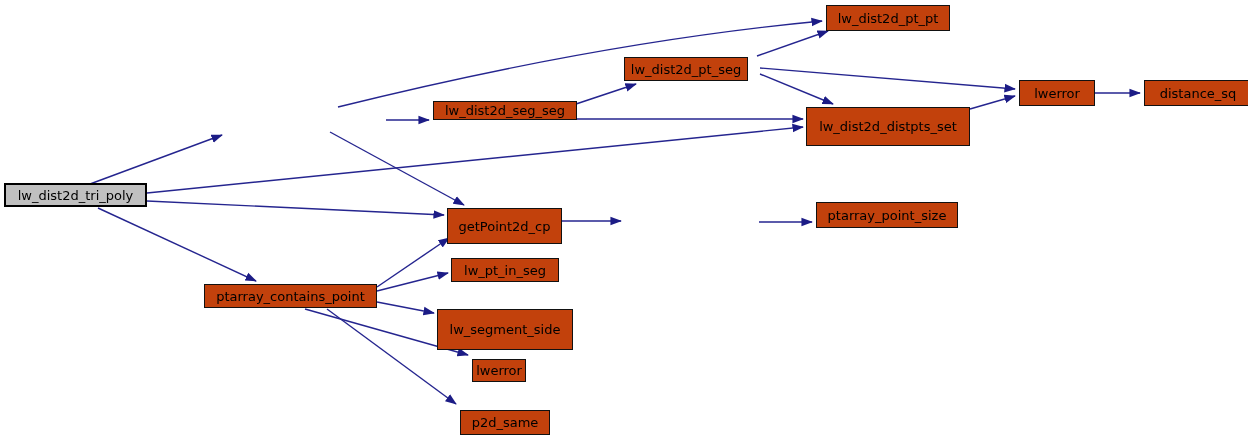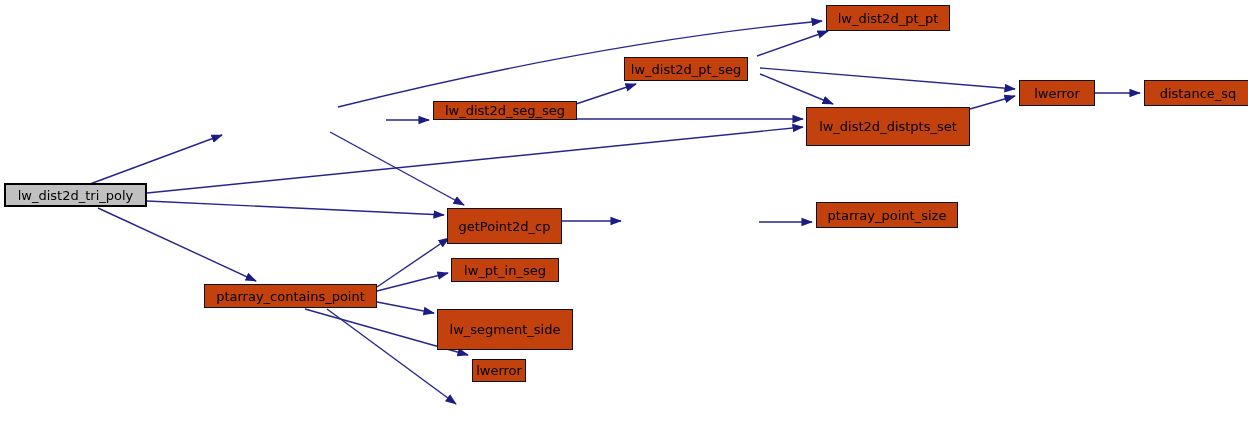--- a/index.html
+++ b/index.html
@@ -91,14 +91,15 @@
   <div class="node" style="left:816px;top:202px;width:142px;height:26px">ptarray_point_size</div>
 
   <div class="node" style="left:204px;top:284px;width:173px;height:24px">ptarray_contains_point</div>
 
   <div class="node" style="left:451px;top:258px;width:108px;height:24px">lw_pt_in_seg</div>
 
   <div class="node" style="left:437px;top:309px;width:136px;height:41px">lw_segment_side</div>
 
   <div class="node" style="left:472px;top:359px;width:54px;height:23px">lwerror</div>
 
+  <div class="node" style="left:460px;top:410px;width:90px;height:25px">p2d_same</div>
 
 </div>
 
 </body></html>

